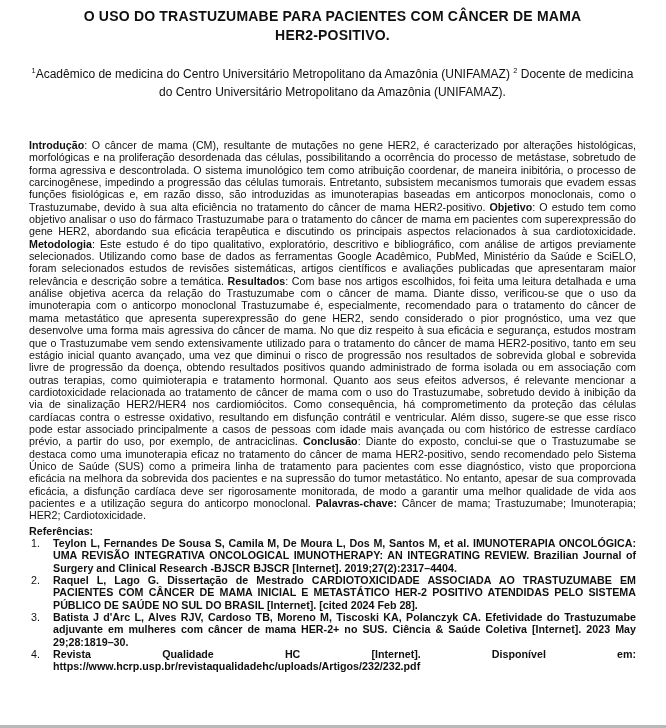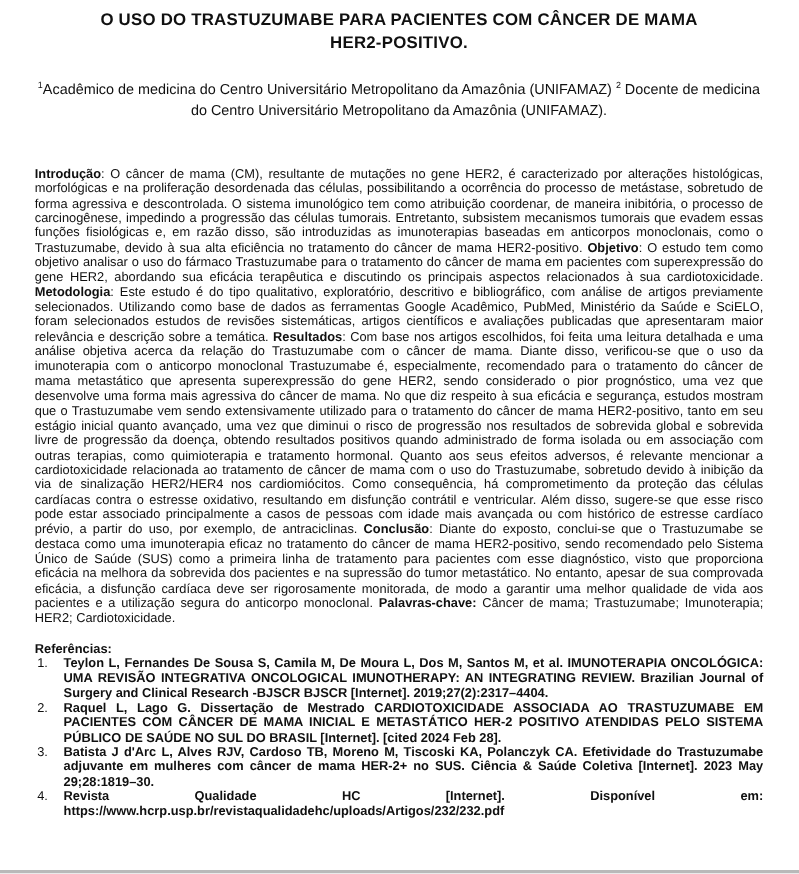--- a/index.html
+++ b/index.html
@@ -49,21 +49,21 @@
     line-height: 12.35px;
     text-align: justify;
   }
   b { font-weight: bold; }
   sup {
     font-size: 62%;
     vertical-align: super;
     line-height: 0;
   }
   .references {
-    margin-top: 13px;
+    margin-top: 3px;
     font-size: 10.7px;
     line-height: 12.35px;
   }
   .ref-heading { font-weight: bold; }
   .ref-list {
     list-style: none;
     margin: 0;
     padding: 0;
   }
   .ref-item { display: flex; }

